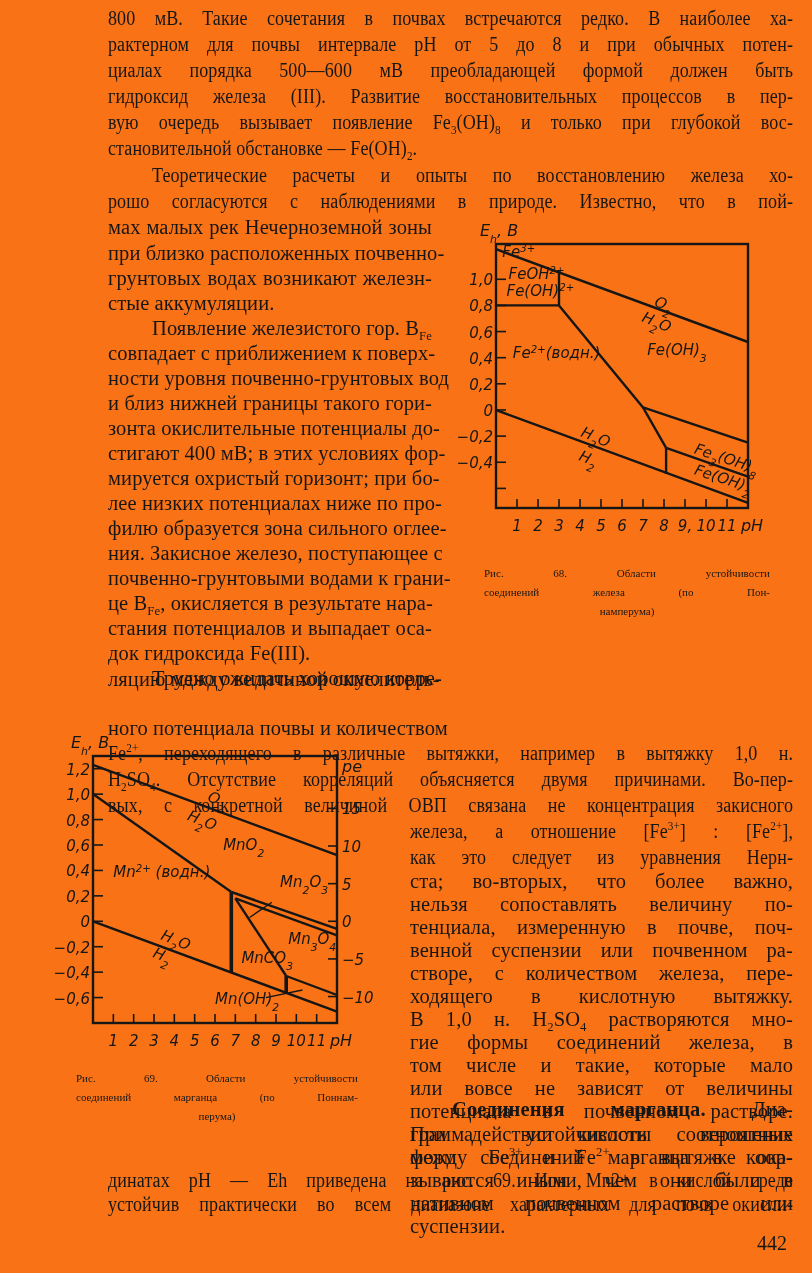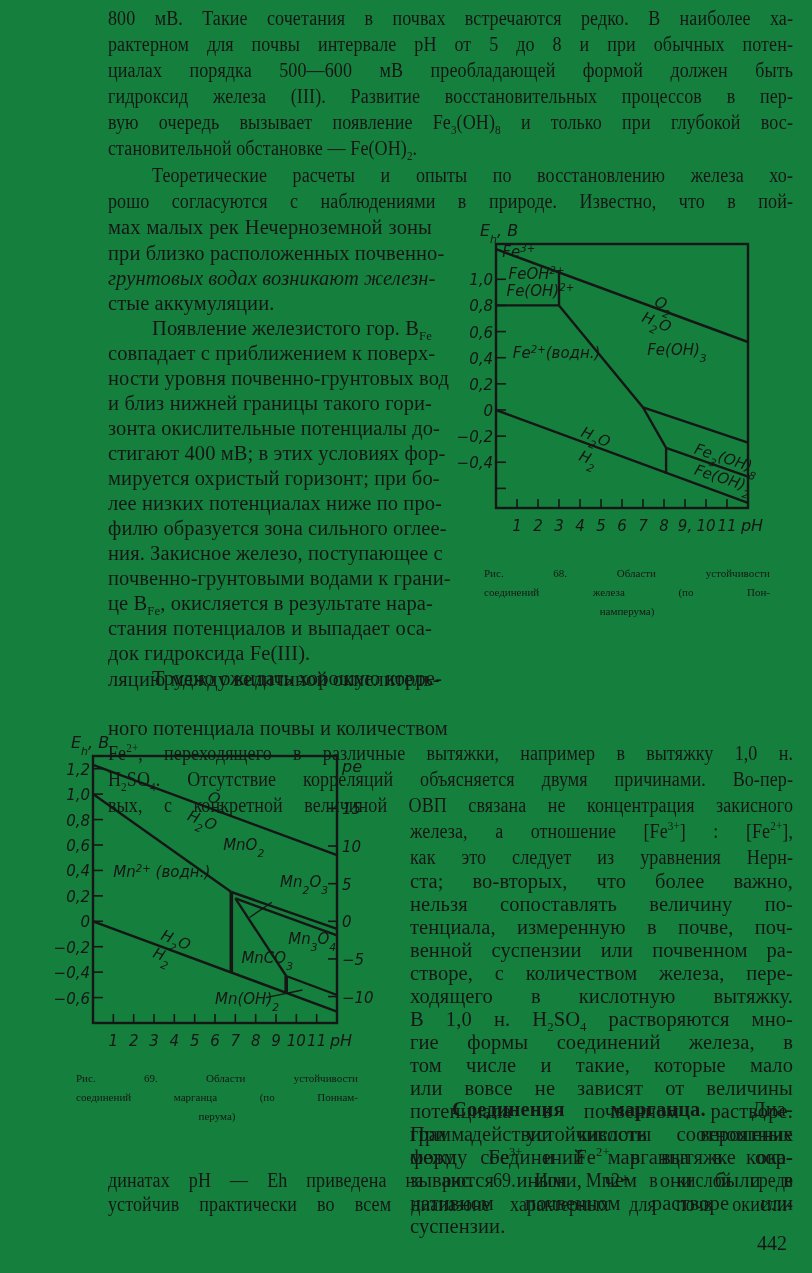--- a/index.html
+++ b/index.html
@@ -1,20 +1,20 @@
 <!DOCTYPE html>
 <html><head>
 <meta charset="utf-8">
 <style>
   html, body { margin: 0; padding: 0; background: #ffffff; }
   #page {
     position: relative;
     width: 812px;
     height: 1273px;
-    background: #15803d;
+    background: #f97316;
     overflow: hidden;
     color: #161616;
     font-family: "Liberation Serif", "DejaVu Serif", serif;
   }
   .line {
     position: absolute;
     white-space: nowrap;
     font-size: 20.5px;
     line-height: 24px;
     height: 24px;
@@ -50,21 +50,21 @@
       <div class="line" style="left: 108px; top: 6px; width: 778.409px; transform-origin: left top; transform: scaleX(0.88);">800 мВ. Такие сочетания в почвах встречаются редко. В наиболее ха-</div>
       <div class="line" style="left: 108px; top: 32px; width: 778.409px; transform-origin: left top; transform: scaleX(0.88);">рактерном для почвы интервале pH от 5 до 8 и при обычных потен-</div>
       <div class="line" style="left: 108px; top: 58px; width: 778.409px; transform-origin: left top; transform: scaleX(0.88);">циалах порядка 500—600 мВ преобладающей формой должен быть</div>
       <div class="line" style="left: 108px; top: 84px; width: 778.409px; transform-origin: left top; transform: scaleX(0.88);">гидроксид железа (III). Развитие восстановительных процессов в пер-</div>
       <div class="line" style="left: 108px; top: 110px; width: 778.409px; transform-origin: left top; transform: scaleX(0.88);">вую очередь вызывает появление Fe<sub>3</sub>(OH)<sub>8</sub> и только при глубокой вос-</div>
       <div class="line last" style="left: 108px; top: 136px; width: 295.455px; transform-origin: left top; transform: scaleX(0.88);">становительной обстановке — Fe(OH)<sub>2</sub>.</div>
       <div class="line" style="left: 152px; top: 163px; width: 728.409px; transform-origin: left top; transform: scaleX(0.88);">Теоретические расчеты и опыты по восстановлению железа хо-</div>
       <div class="line" style="left: 108px; top: 189px; width: 778.409px; transform-origin: left top; transform: scaleX(0.88);">рошо согласуются с наблюдениями в природе. Известно, что в пой-</div>
       <div class="line" style="left: 108px; top: 215px; width: 324px;">мах малых рек Нечерноземной зоны</div>
       <div class="line" style="left: 108px; top: 241px; width: 324px;">при близко расположенных почвенно-</div>
-      <div class="line" style="left: 108px; top: 266px; width: 324px; font-style: italic;">грунтовых водах возникают железн-</div>
+      <div class="line" style="left: 108px; top: 266px; width: 324px;">грунтовых водах возникают железн-</div>
       <div class="line last" style="left: 108px; top: 291px; width: 180px;">стые аккумуляции.</div>
       <div class="line" style="left: 152px; top: 316px; width: 280px;">Появление железистого гор. B<sub>Fe</sub></div>
       <div class="line" style="left: 108px; top: 341px; width: 324px;">совпадает с приближением к поверх-</div>
       <div class="line" style="left: 108px; top: 366px; width: 324px;">ности уровня почвенно-грунтовых вод</div>
       <div class="line" style="left: 108px; top: 391px; width: 324px;">и близ нижней границы такого гори-</div>
       <div class="line" style="left: 108px; top: 416px; width: 324px;">зонта окислительные потенциалы до-</div>
       <div class="line" style="left: 108px; top: 441px; width: 324px;">стигают 400 мВ; в этих условиях фор-</div>
       <div class="line" style="left: 108px; top: 466px; width: 324px;">мируется охристый горизонт; при бо-</div>
       <div class="line" style="left: 108px; top: 491px; width: 324px;">лее низких потенциалах ниже по про-</div>
       <div class="line" style="left: 108px; top: 516px; width: 324px;">филю образуется зона сильного оглее-</div>

